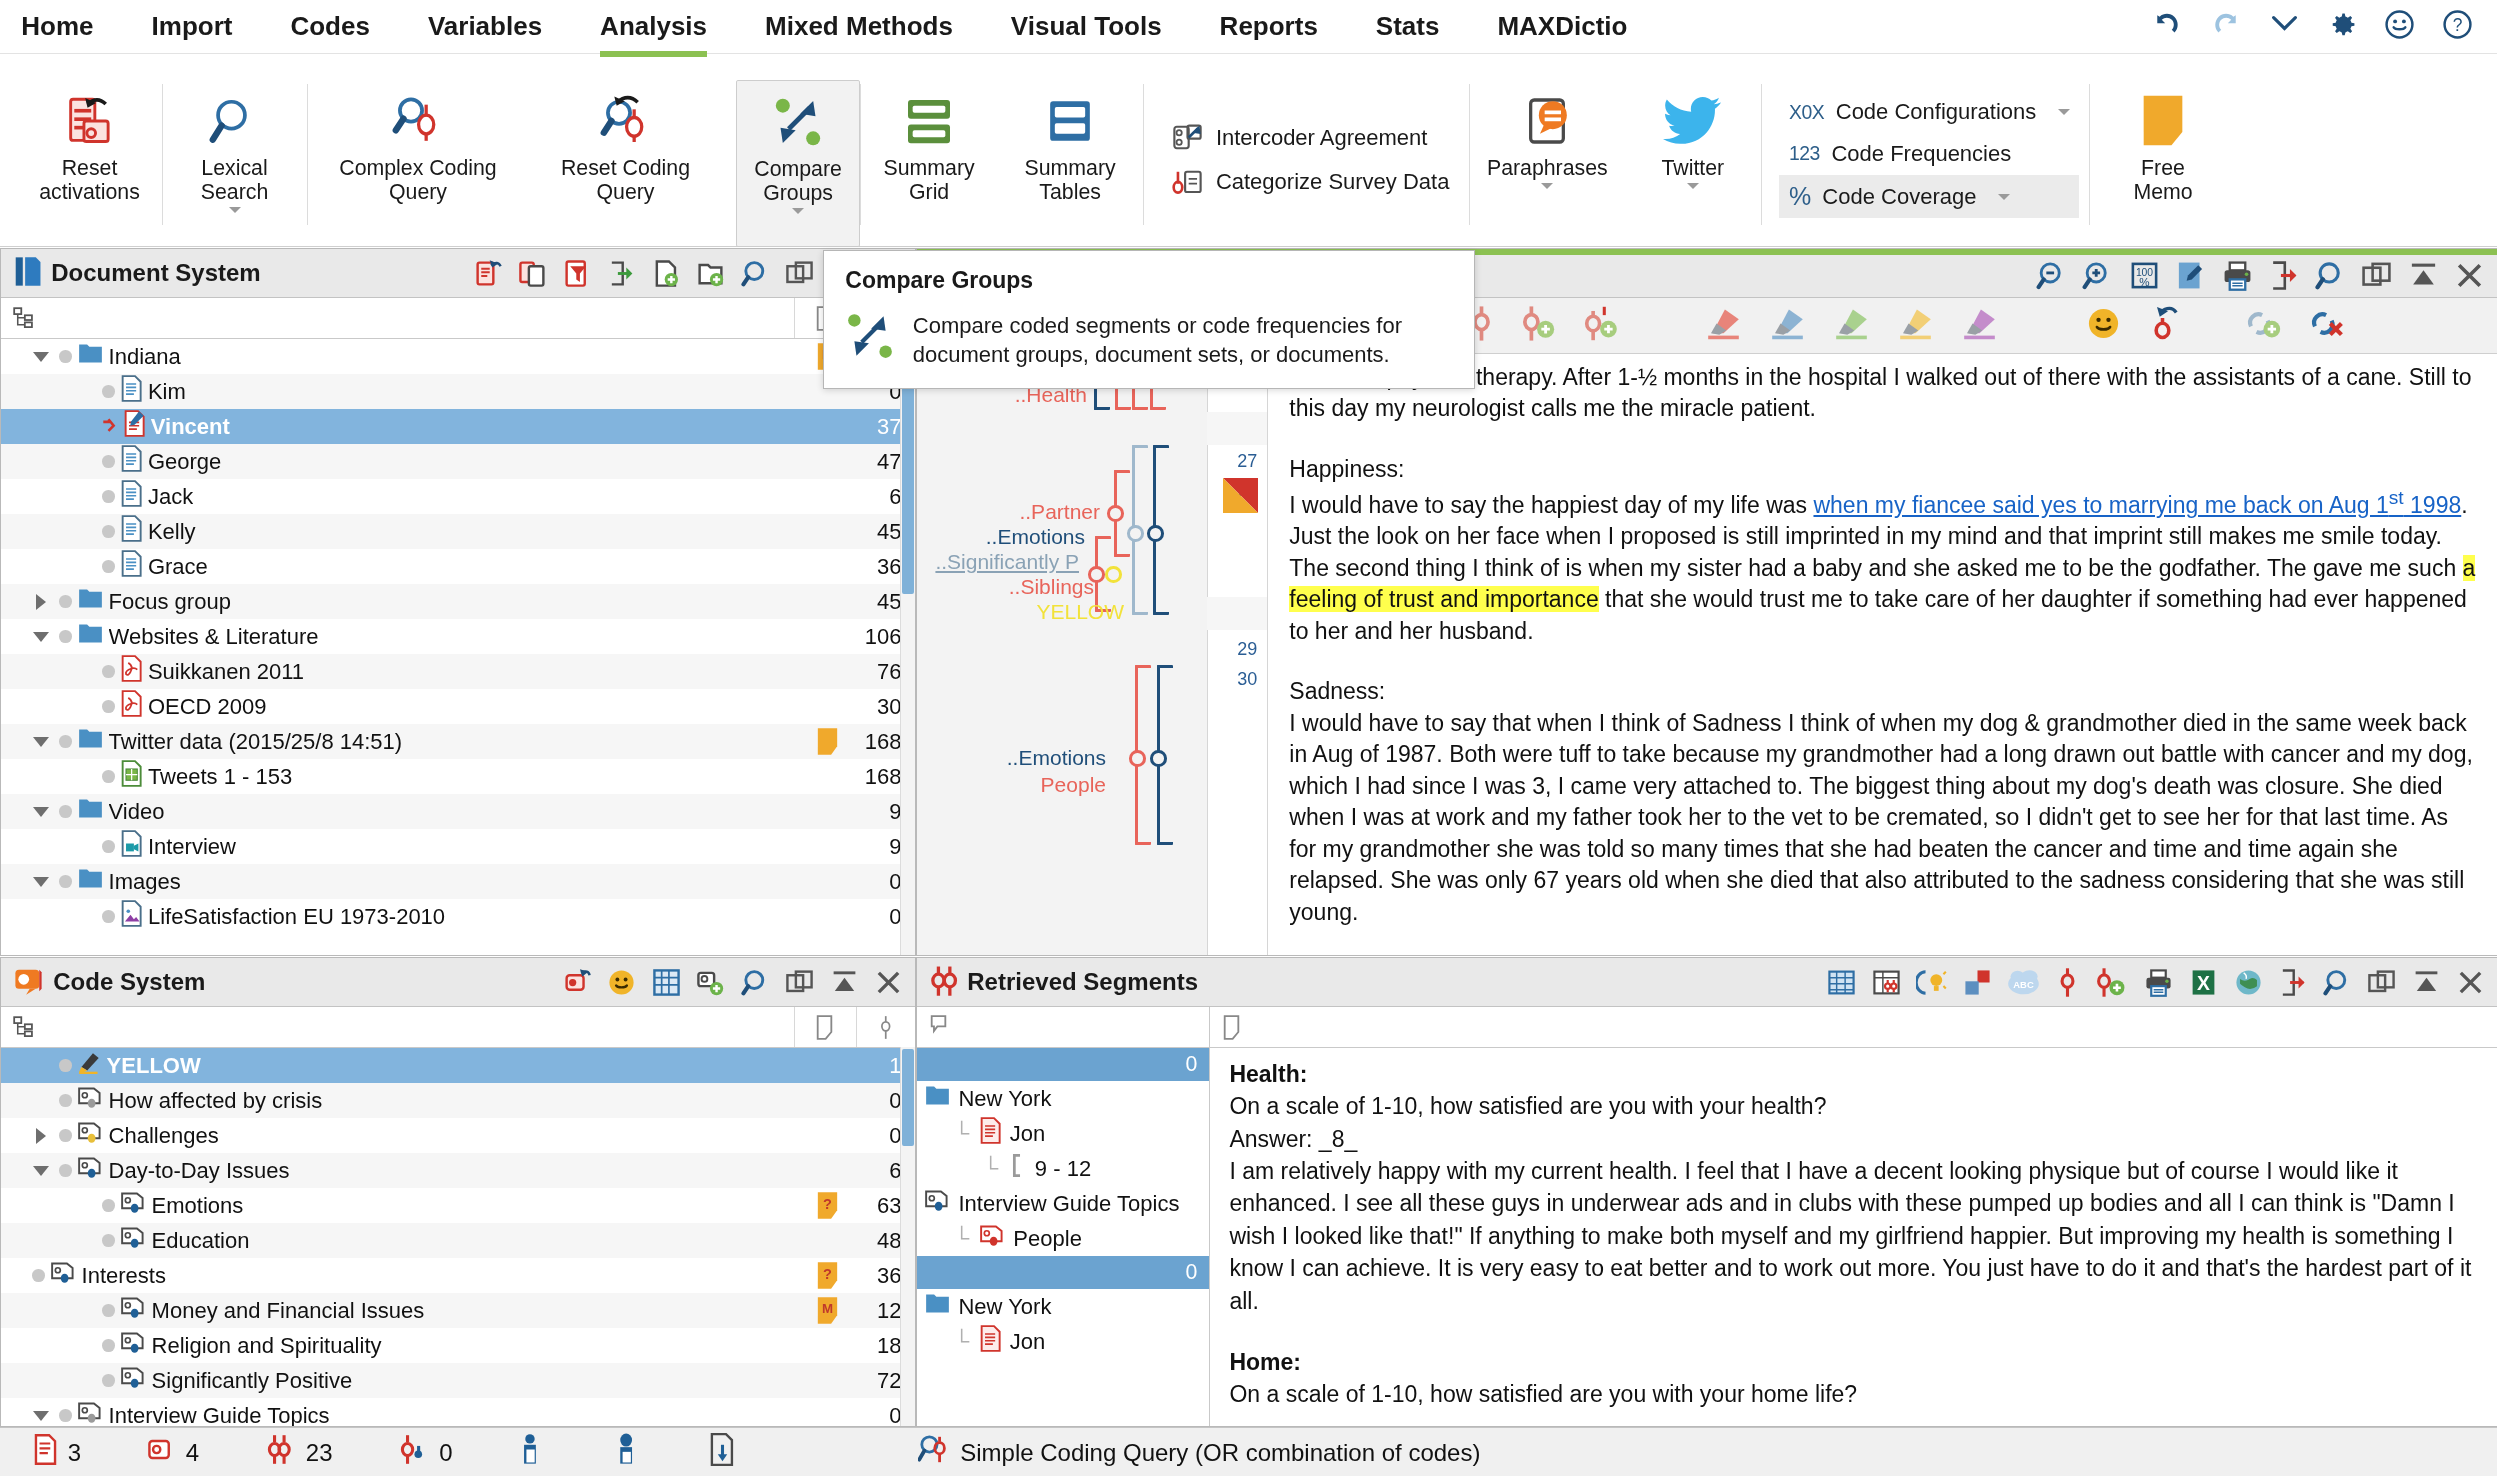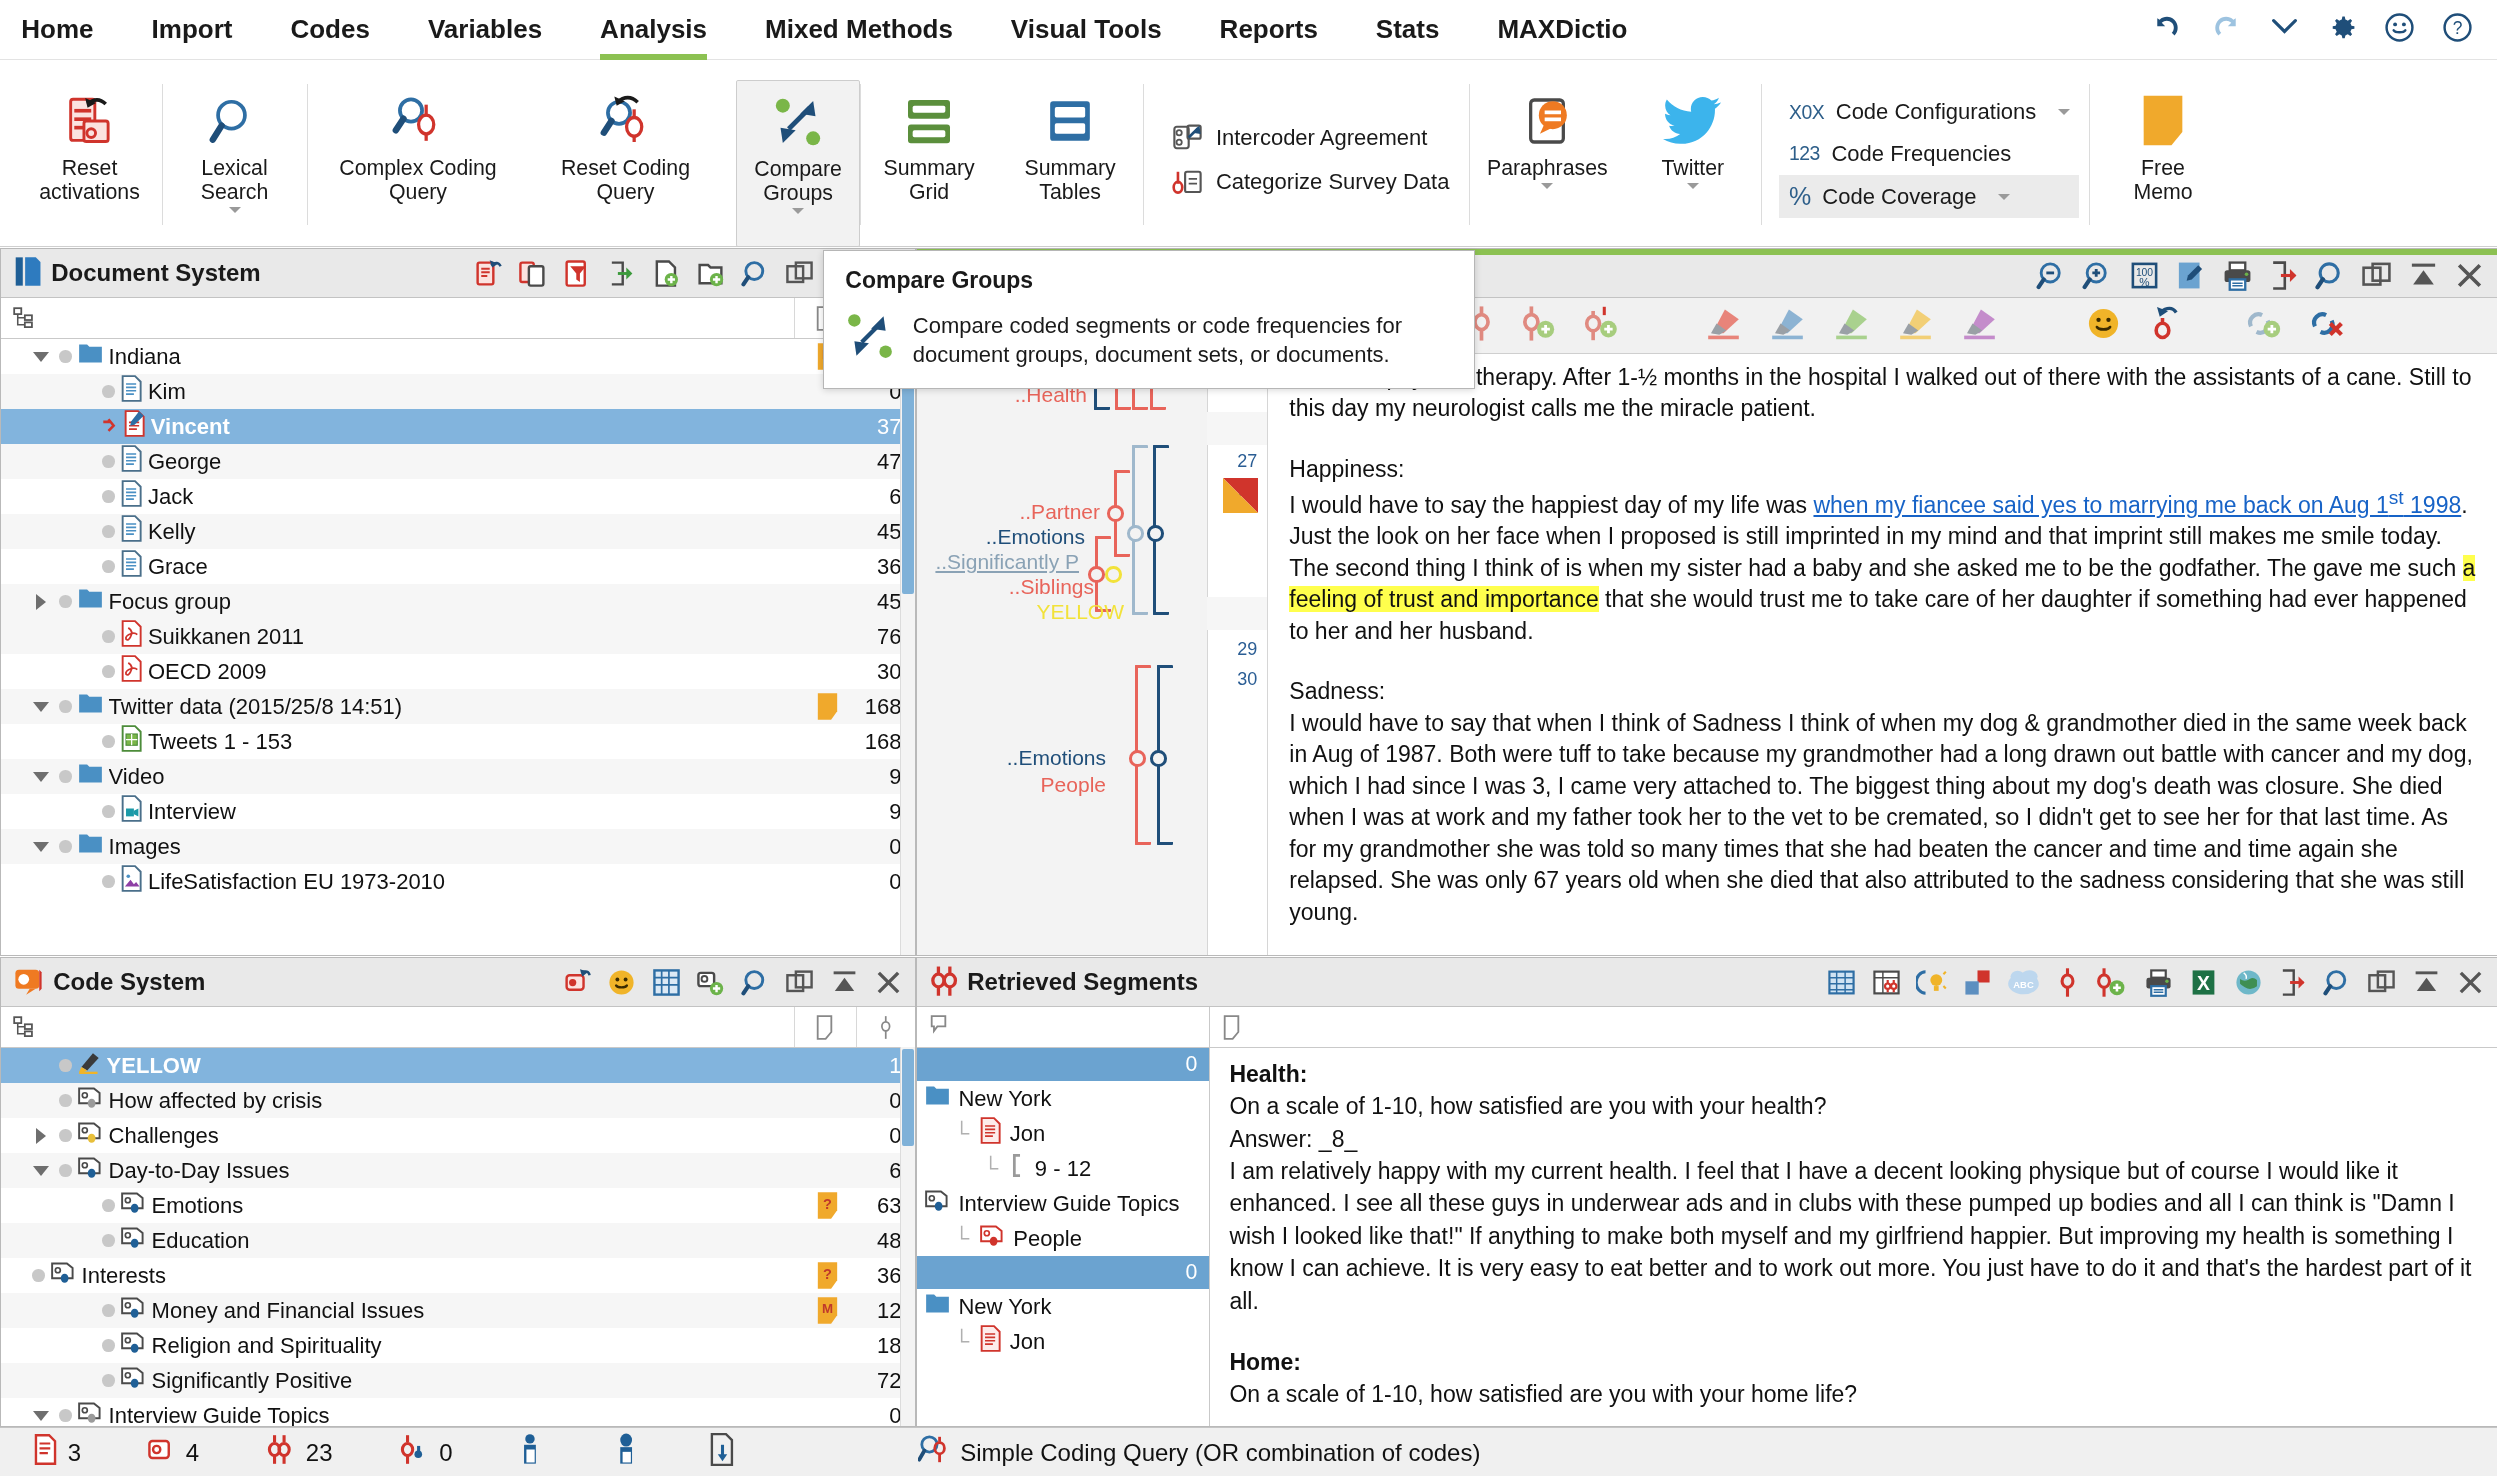--- a/index.html
+++ b/index.html
@@ -8,21 +8,21 @@
     width: 2498px; height: 1477px;
     overflow: hidden;
     font-family: "Liberation Sans", sans-serif;
     background: #ffffff;
     -webkit-font-smoothing: antialiased;
   }
   #app { position: relative; width: 2498px; height: 1477px; }
 
   
   .ribbon-tabs {
-    position: absolute; top: 0; left: 0; width: 2498px; height: 60px;
+    position: absolute; top: 0; left: 0; width: 2498px; height: 54px;
     background: #ffffff;
     border-bottom: 1.9px solid #e3e3e3;
     display: flex; align-items: center;
   }
   .tab {
     font-size: 26px; font-weight: bold; color: #1a1a1a;
     padding: 0 0 13.6px 0; margin: 13.6px 0 0 0;
     position: relative; cursor: default; white-space: nowrap;
   }
   .tab.active::after {
@@ -591,20 +591,34 @@
               <span class="tri-right"></span>
             </span>
             <span class="dot"></span>
             <span><svg width="25" height="23" viewBox="0 0 22 20">
                 <path d="M1 2 h7 l2 2 h11 v14 H1 Z" fill="#4a90c4"></path>
               </svg></span>
             <span style="overflow:hidden;text-overflow:ellipsis;">Focus group</span>
           </div>
           <div class="tw-badge"></div>
           <div class="tw-num">45</div>
+        </div>
+        <div class="trow">
+          <div class="tw-label" style="padding-left:27px">
+            <span class="twisty">
+              <span class="tri-down"></span>
+            </span>
+            <span class="dot"></span>
+            <span><svg width="25" height="23" viewBox="0 0 22 20">
+                <path d="M1 2 h7 l2 2 h11 v14 H1 Z" fill="#4a90c4"></path>
+              </svg></span>
+            <span style="overflow:hidden;text-overflow:ellipsis;">Websites &amp; Literature</span>
+          </div>
+          <div class="tw-badge"></div>
+          <div class="tw-num">106</div>
         </div>
         <div class="trow alt">
           <div class="tw-label" style="padding-left:70px">
             <span class="twisty"></span>
             <span class="dot"></span>
             <span><svg width="21.3" height="27" viewBox="0 0 18 24">
                 <path d="M1 1 h11 l5 5 v17 H1 Z" fill="#fff" stroke="#d0342c" stroke-width="1.7"></path>
                 <path d="M6 7 q5 3 2 8 q-2 4 -4 2 q-1-3 5-5 q3-1 5 1" stroke="#d0342c" stroke-width="1.6" fill="none"></path>
               </svg></span>
             <span style="overflow:hidden;text-overflow:ellipsis;">Suikkanen 2011</span>

